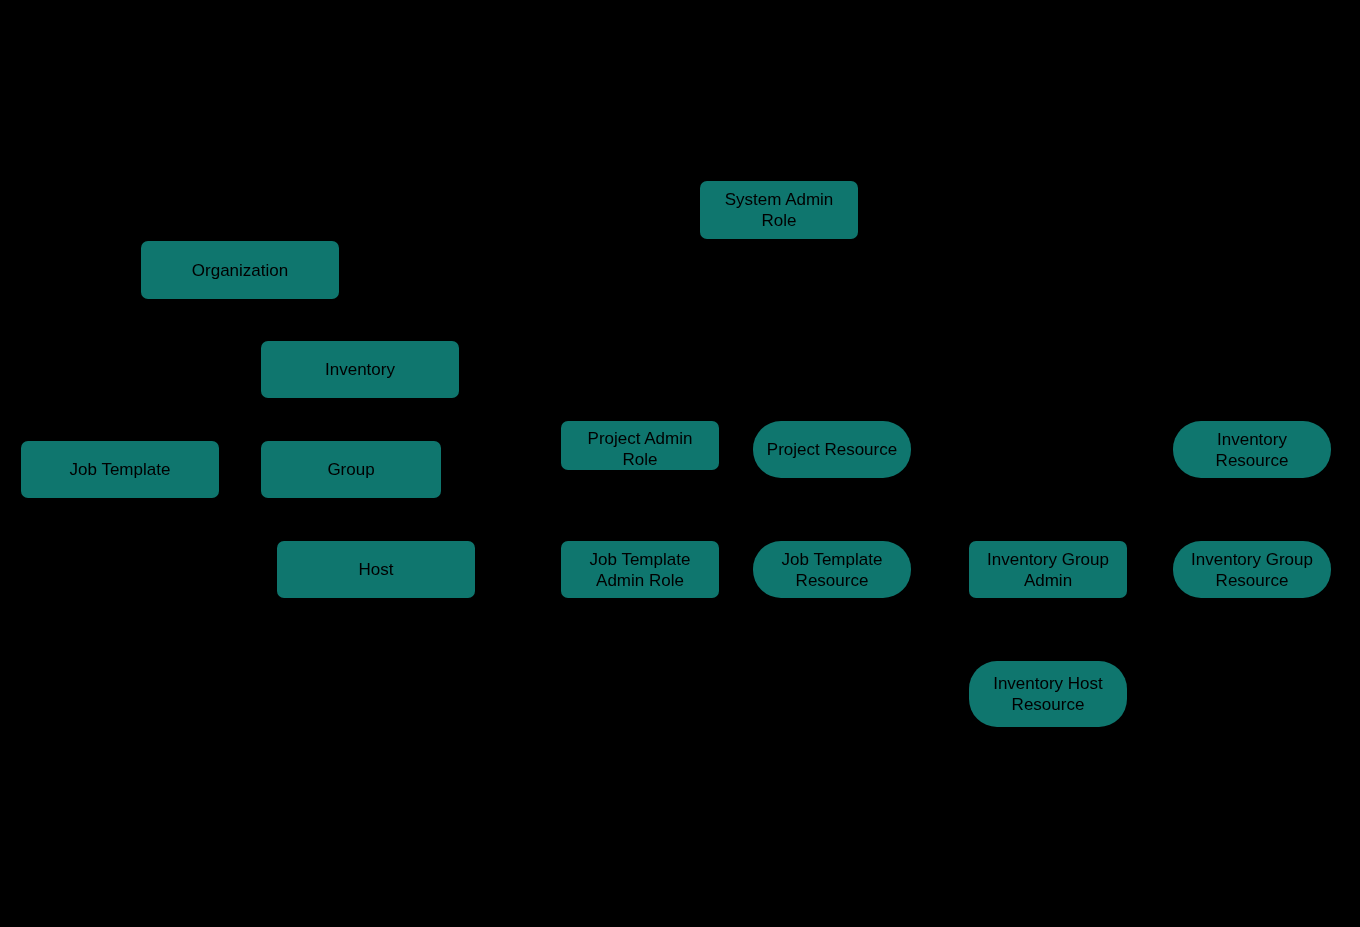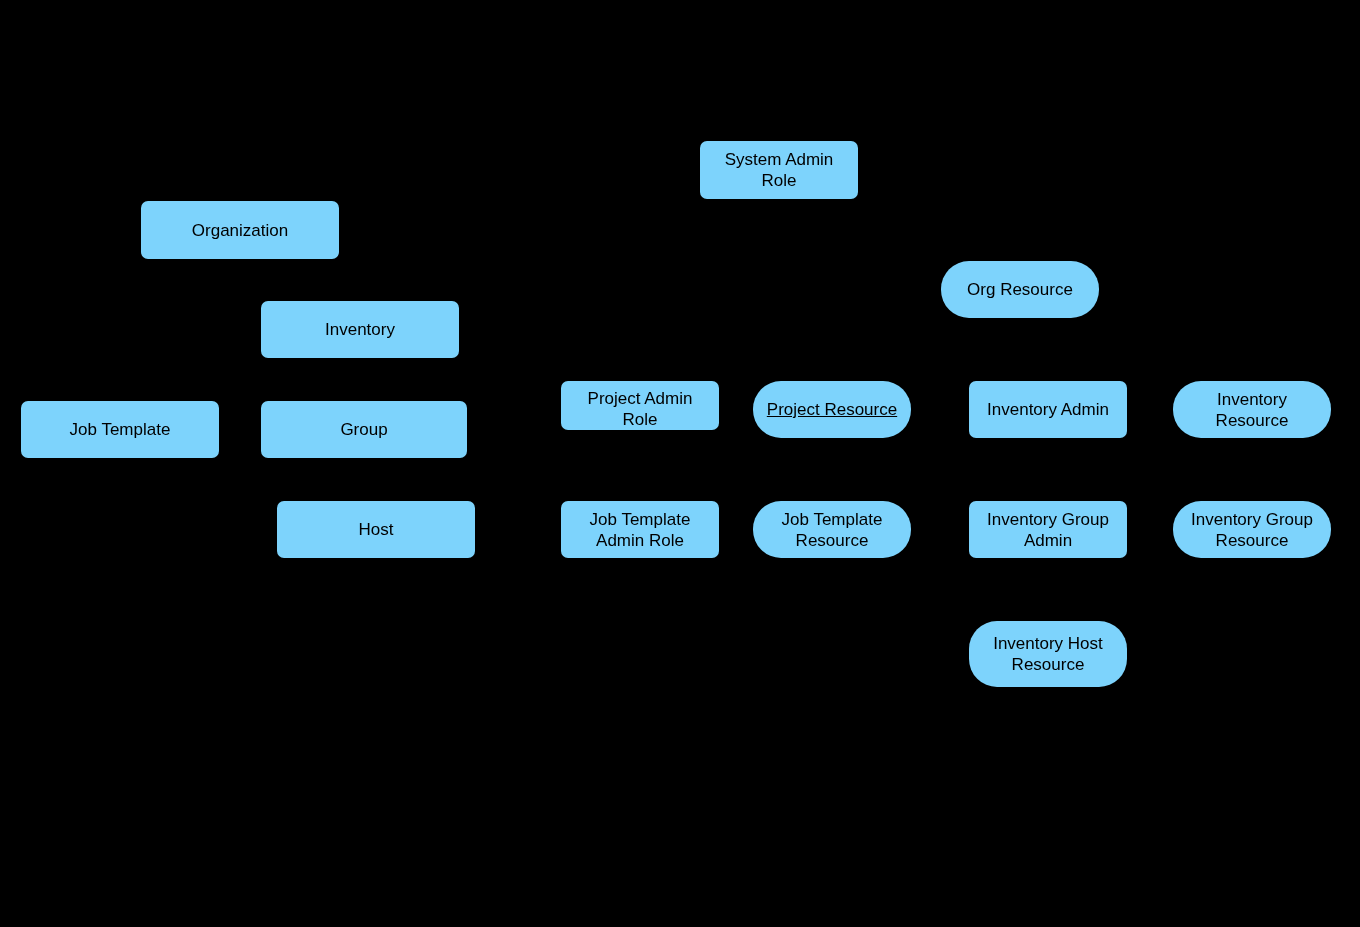--- a/index.html
+++ b/index.html
@@ -10,54 +10,55 @@
   .canvas {
     position: relative;
     width: 1360px;
     height: 927px;
     background: #000000;
     overflow: hidden;
     font-family: "Liberation Sans", sans-serif;
   }
   .node {
     position: absolute;
-    background: #7dd3fc;
+    background: #0f766e;
     color: #000000;
     display: flex;
     align-items: center;
     justify-content: center;
     text-align: center;
     box-sizing: border-box;
+    margin-top: 40px;
   }
   .node .label {
     display: block;
     width: 100%;
     padding: 0 4px;
     font-size: 17px;
     line-height: 21px;
     white-space: pre-line;
     color: #000000;
   }
   .rect { border-radius: 7px; }
   .pill { border-radius: 28px; }
 
   
   .n-organization            { left: 141px;  top: 201px; width: 198px; height: 58px; }
   .n-project                 { left: 21px;   top: 301px; width: 198px; height: 57px; }
   .n-inventory               { left: 261px;  top: 301px; width: 198px; height: 57px; }
   .n-job-template            { left: 21px;   top: 401px; width: 198px; height: 57px; }
-  .n-group                   { left: 261px;  top: 401px; width: 206px; height: 57px; }
+  .n-group                   { left: 261px;  top: 401px; width: 180px; height: 57px; }
   .n-host                    { left: 277px;  top: 501px; width: 198px; height: 57px; }
 
   
   .n-system-admin-role       { left: 700px;  top: 141px; width: 158px; height: 58px; }
   .n-org-admin-role          { left: 700px;  top: 261px; width: 158px; height: 58px; }
   .n-org-resource            { left: 941px;  top: 261px; width: 158px; height: 57px; }
   .n-project-admin-role      { left: 561px;  top: 381px; width: 158px; height: 49px; align-items: flex-end; }
-  .n-project-resource        { left: 753px;  top: 381px; width: 158px; height: 57px; text-decoration: underline; }
+  .n-project-resource        { left: 753px;  top: 381px; width: 158px; height: 57px; }
   .n-inventory-admin         { left: 969px;  top: 381px; width: 158px; height: 57px; }
   .n-inventory-resource      { left: 1173px; top: 381px; width: 158px; height: 57px; }
   .n-job-template-admin-role { left: 561px;  top: 501px; width: 158px; height: 57px; }
   .n-job-template-resource   { left: 753px;  top: 501px; width: 158px; height: 57px; }
   .n-inventory-group-admin   { left: 969px;  top: 501px; width: 158px; height: 57px; }
   .n-inventory-group-resource{ left: 1173px; top: 501px; width: 158px; height: 57px; }
   .n-inventory-host-resource { left: 969px;  top: 621px; width: 158px; height: 66px; }
 </style>
 </head>
 <body>
@@ -77,32 +78,26 @@
     <span class="label">Group</span>
   </div>
   <div class="node rect n-host">
     <span class="label">Host</span>
   </div>
 
   <div class="node rect n-system-admin-role">
     <span class="label">System Admin
 Role</span>
   </div>
-  <div class="node pill n-org-resource">
-    <span class="label">Org Resource</span>
-  </div>
   <div class="node rect n-project-admin-role">
     <span class="label">Project Admin
 Role</span>
   </div>
   <div class="node pill n-project-resource">
     <span class="label">Project Resource</span>
-  </div>
-  <div class="node rect n-inventory-admin">
-    <span class="label">Inventory Admin</span>
   </div>
   <div class="node pill n-inventory-resource">
     <span class="label">Inventory
 Resource</span>
   </div>
   <div class="node rect n-job-template-admin-role">
     <span class="label">Job Template
 Admin Role</span>
   </div>
   <div class="node pill n-job-template-resource">

